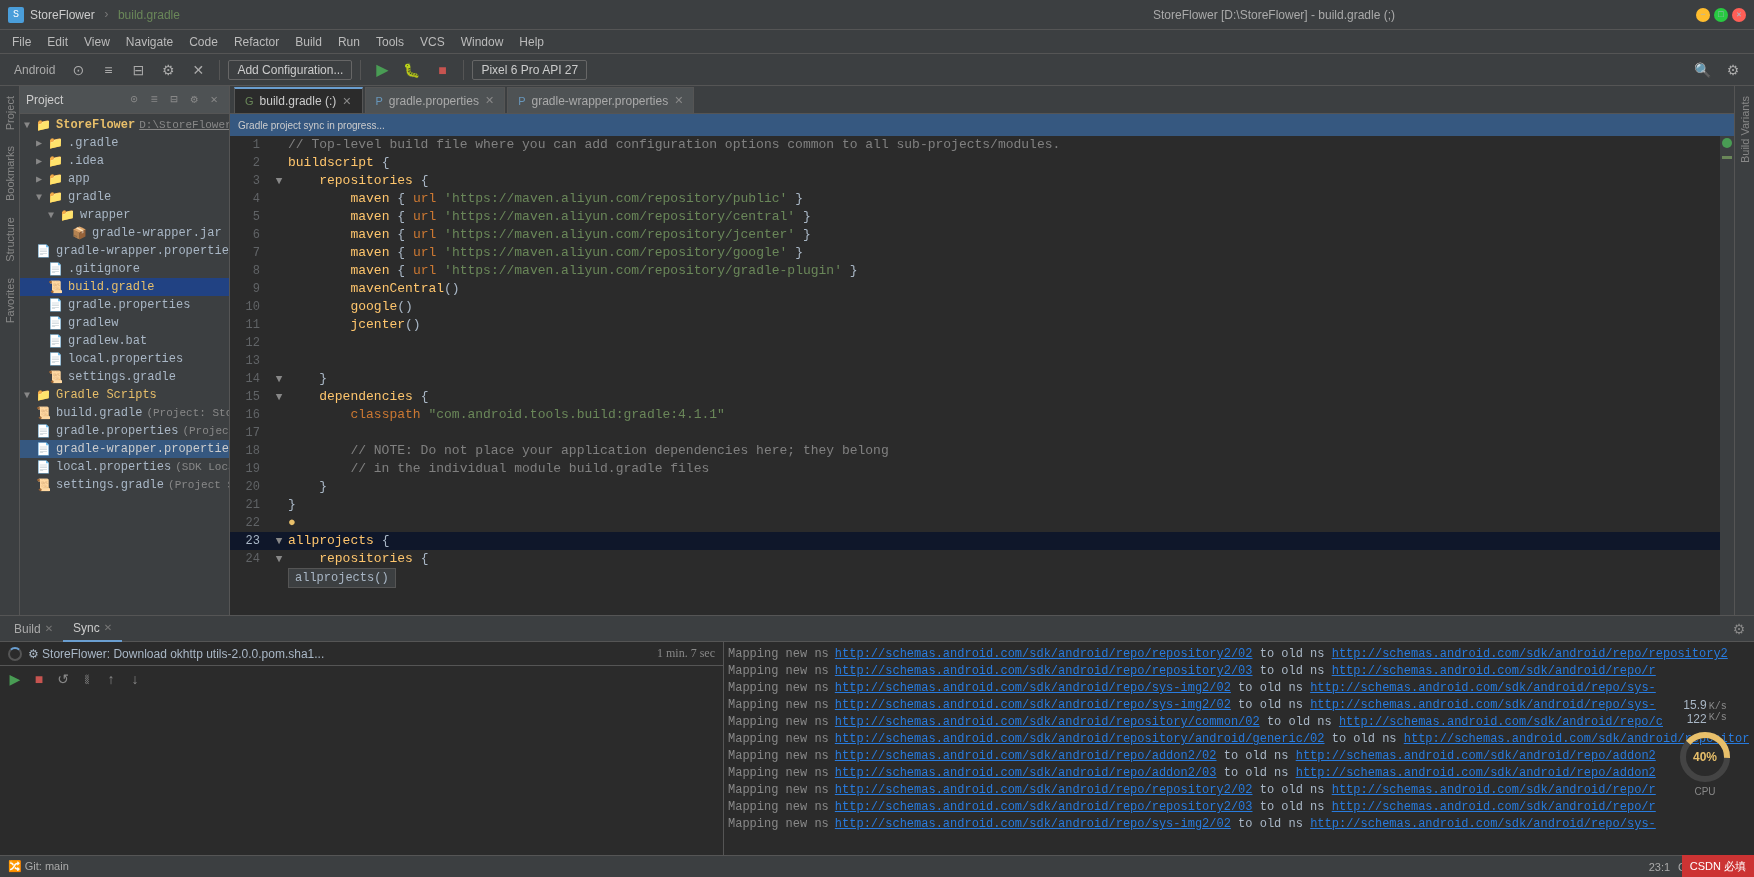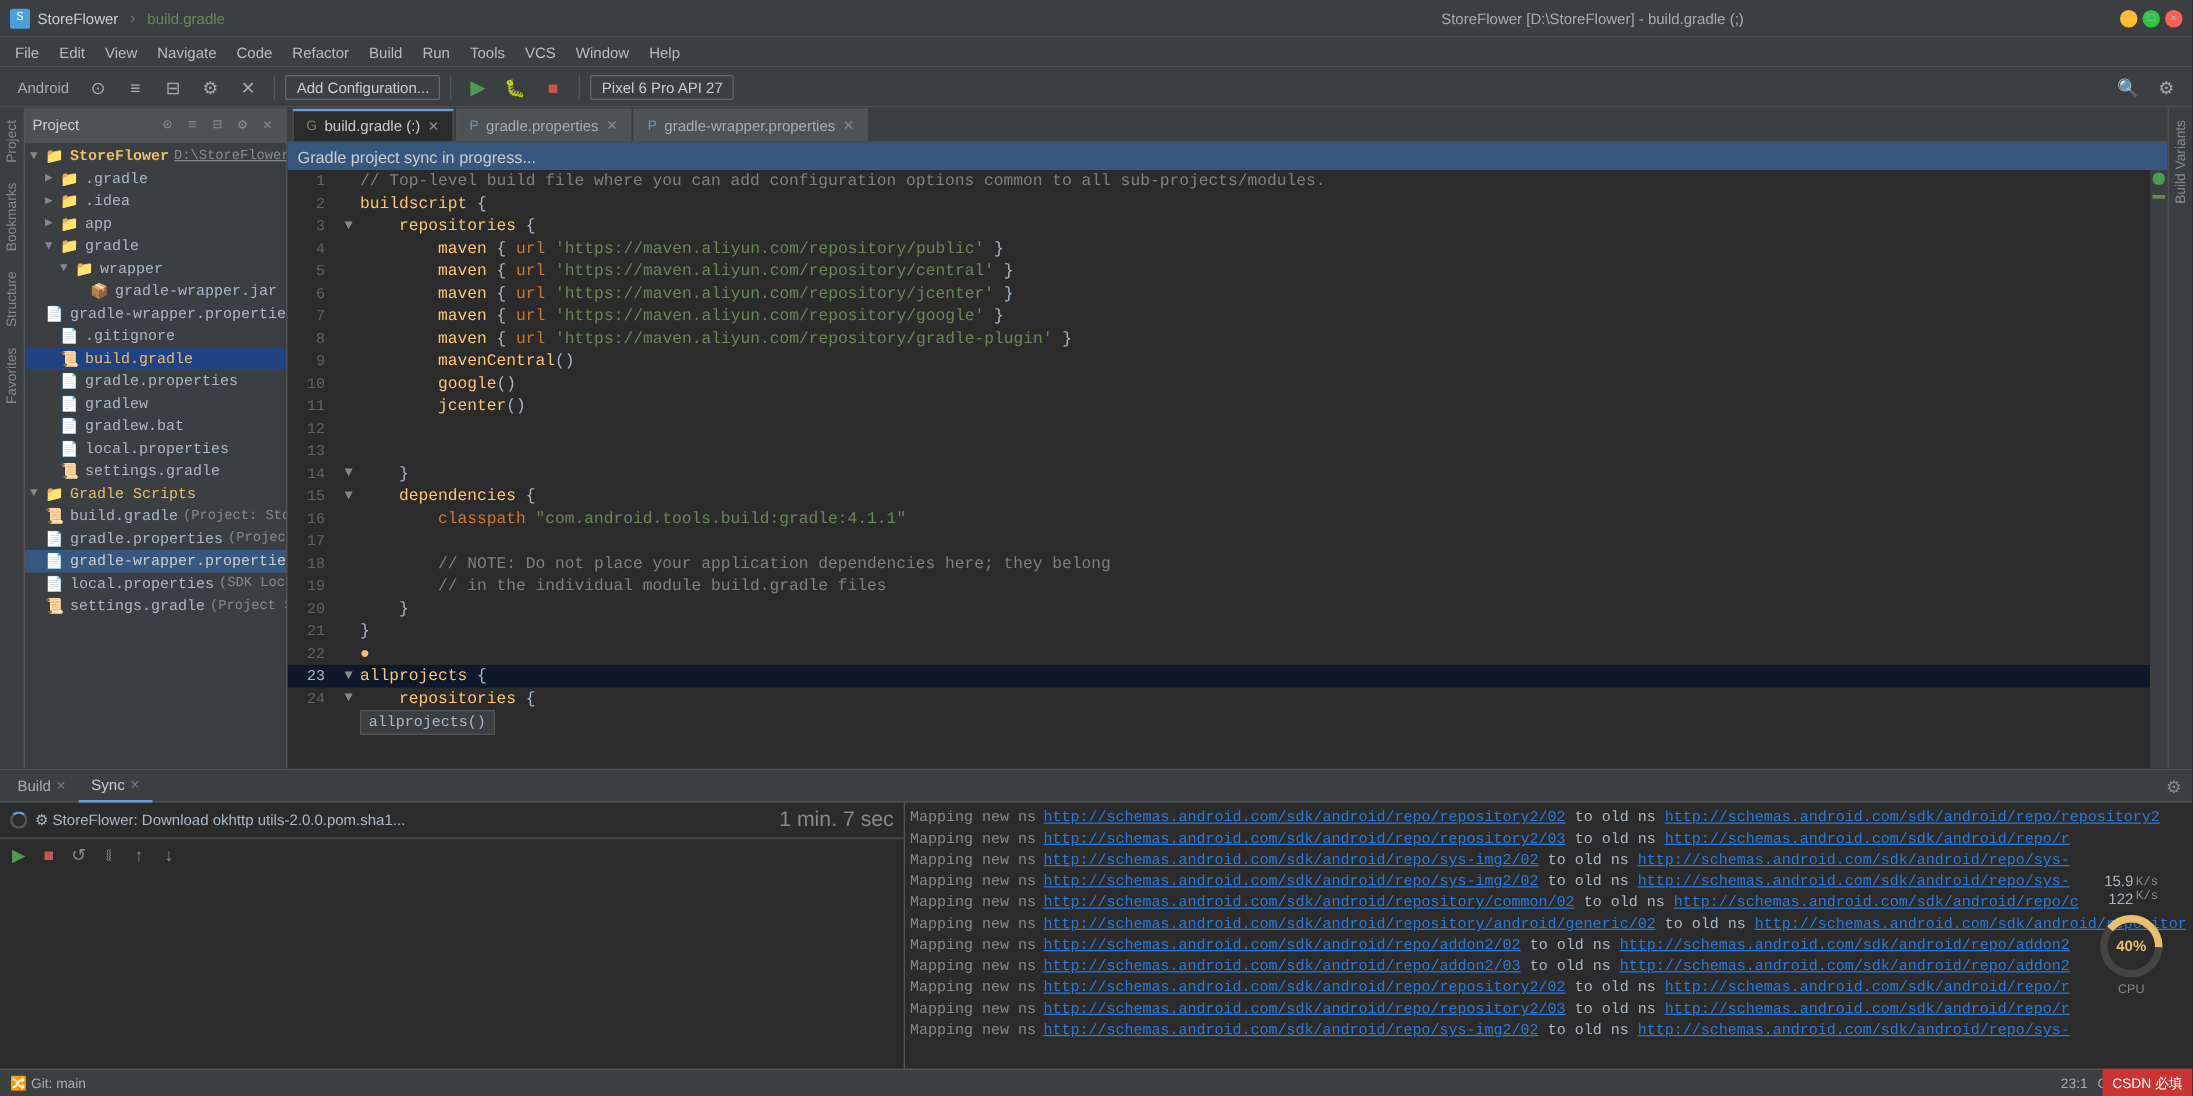--- a/index.html
+++ b/index.html
@@ -280,21 +280,21 @@
     }
     .tab-icon-g { color: #6a8759; font-size: 11px; }
 
     
     .sync-bar {
       height: 22px;
       background: #365880;
       display: flex;
       align-items: center;
       padding: 0 8px;
-      font-size: 13px;
+      font-size: 10px;
       font-family: 'Segoe UI', sans-serif;
       color: #ccc;
       flex-shrink: 0;
     }
 
     
     .code-editor {
       flex: 1;
       background: #2b2b2b;
       overflow-y: auto;
@@ -405,21 +405,21 @@
     }
     .spinner {
       width: 14px; height: 14px;
       border: 2px solid #555;
       border-top-color: #6a9ed0;
       border-radius: 50%;
       animation: spin 0.8s linear infinite;
     }
     @keyframes spin { to { transform: rotate(360deg); } }
     .build-text { color: #a9b7c6; font-size: 12px; font-family: 'Segoe UI', sans-serif; flex: 1; }
-    .build-time { color: #888; font-size: 17px; font-family: Liberation Sans, sans-serif; }
+    .build-time { color: #888; font-size: 12px; font-family: Liberation Serif, serif; }
     .bottom-toolbar {
       display: flex;
       align-items: center;
       padding: 2px 4px;
       gap: 2px;
       flex-shrink: 0;
     }
     .bt-btn {
       width: 22px; height: 22px;
       background: transparent;

